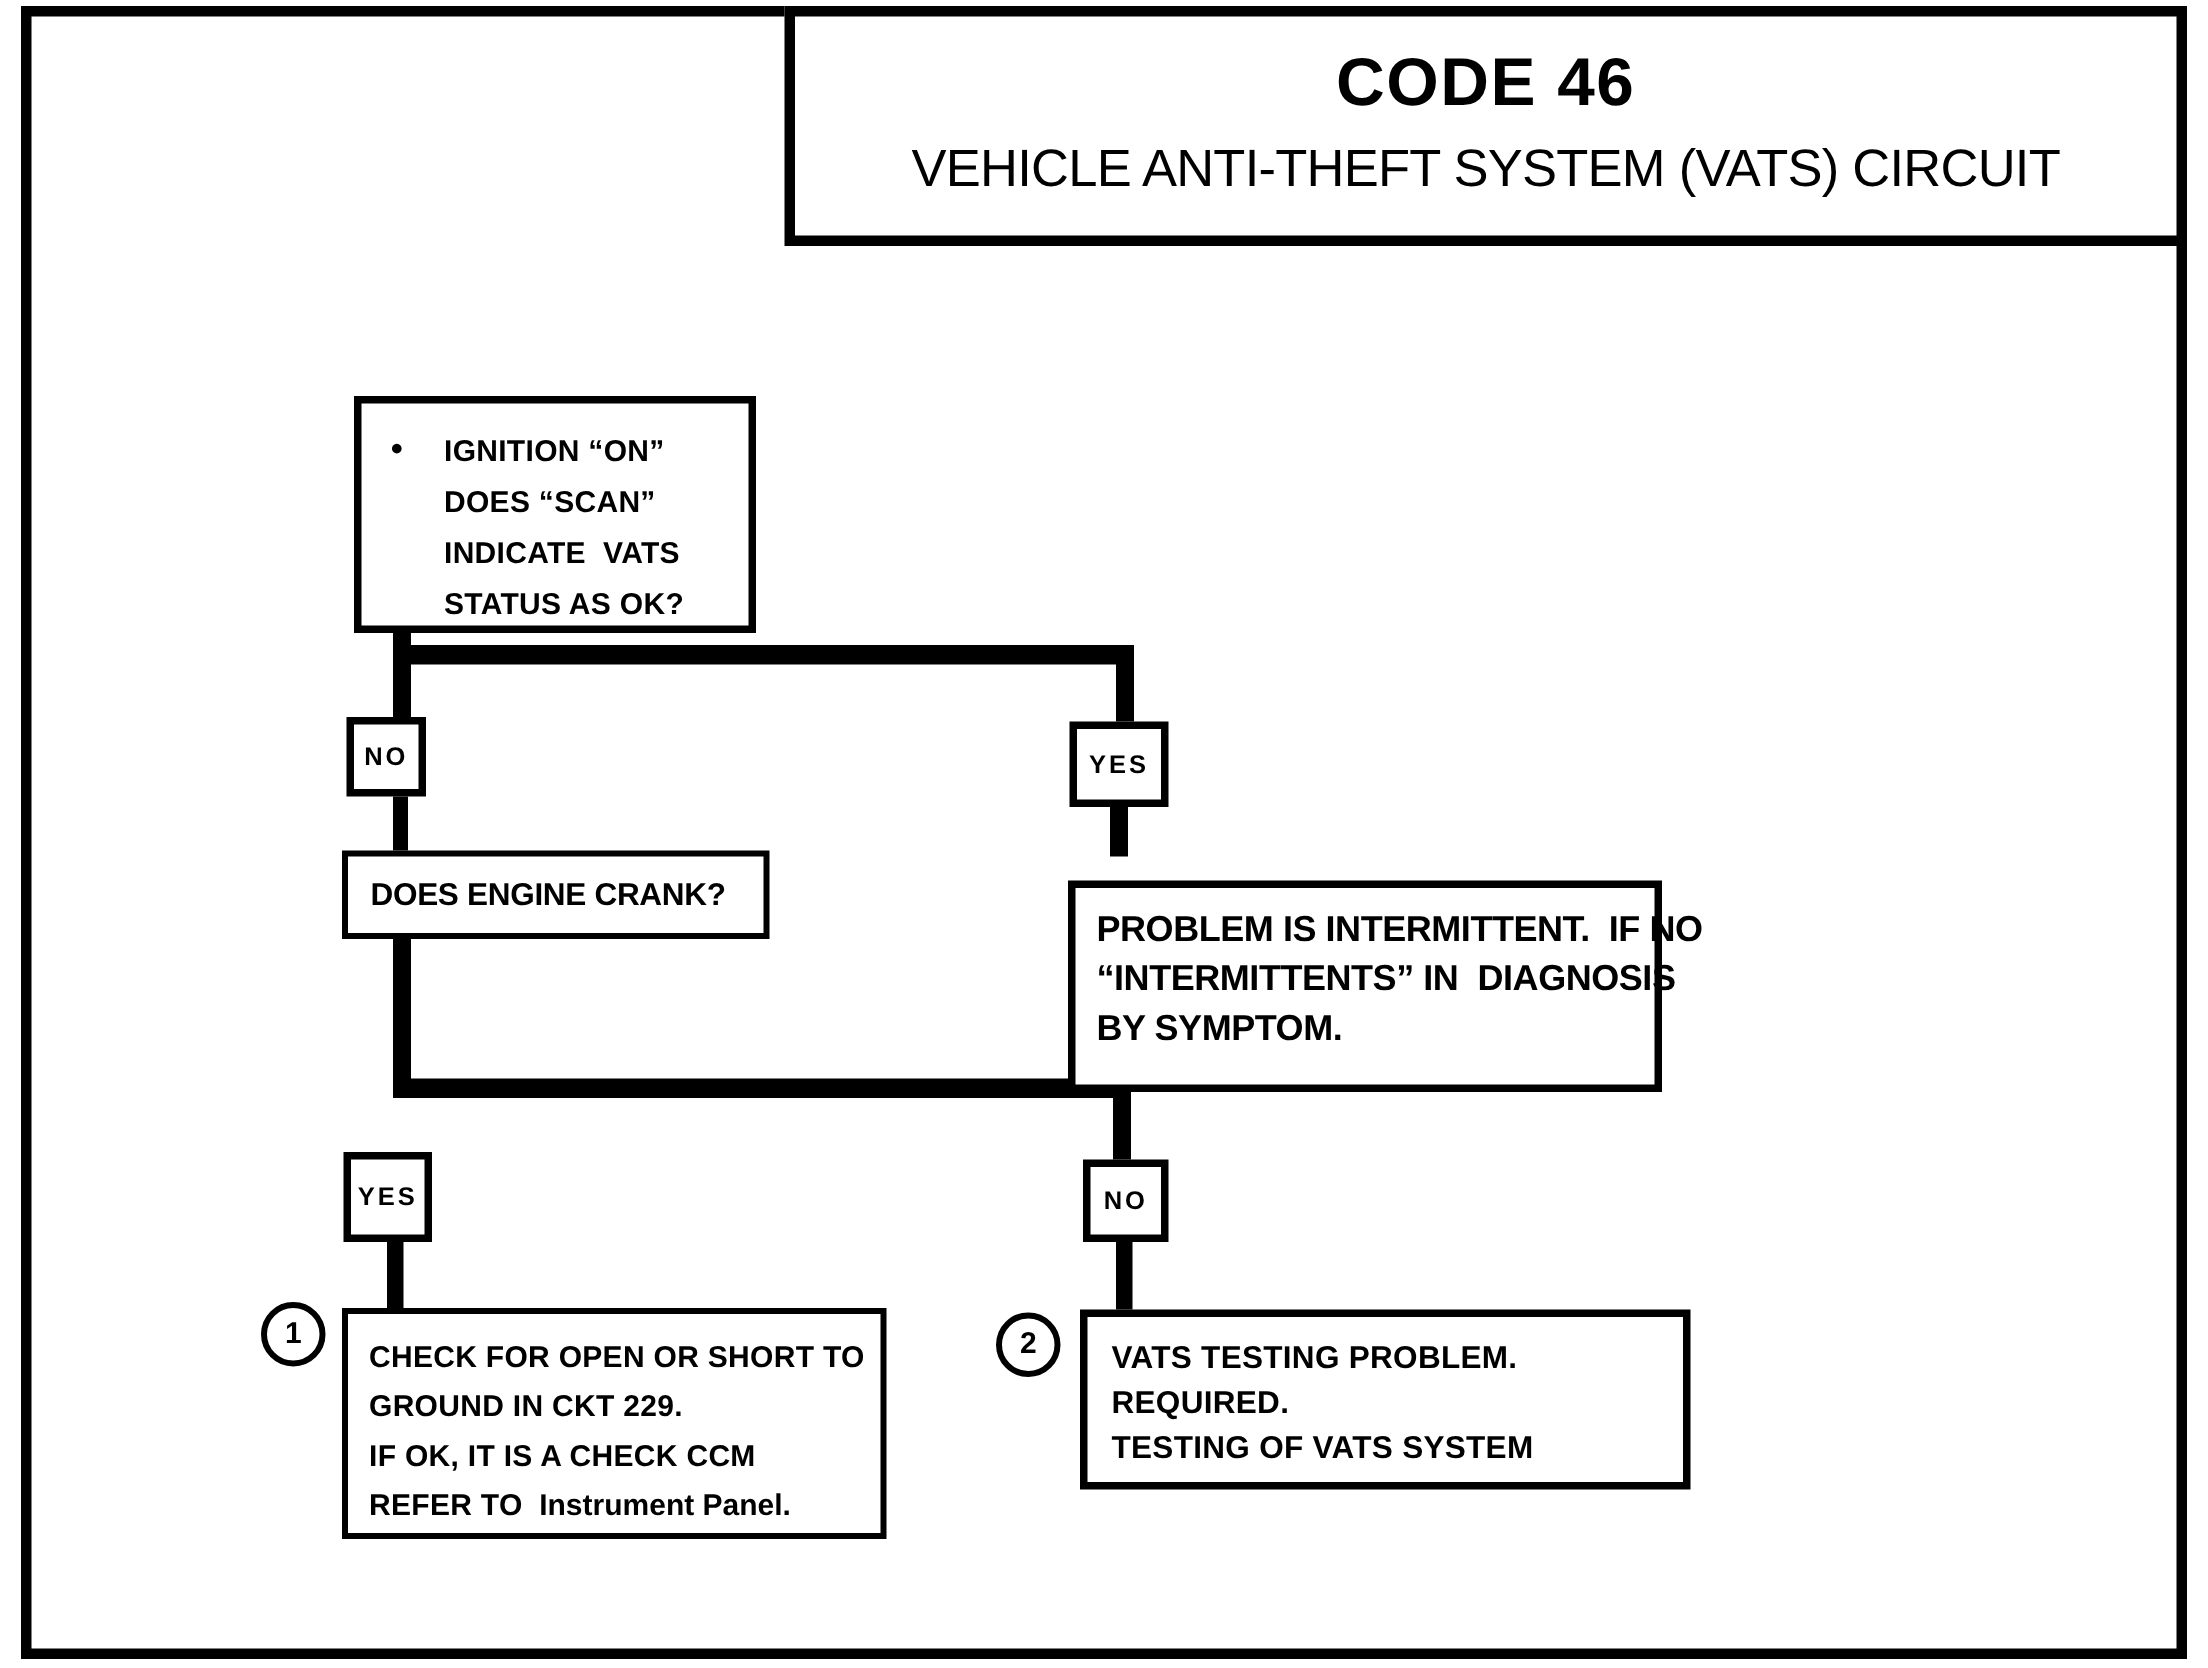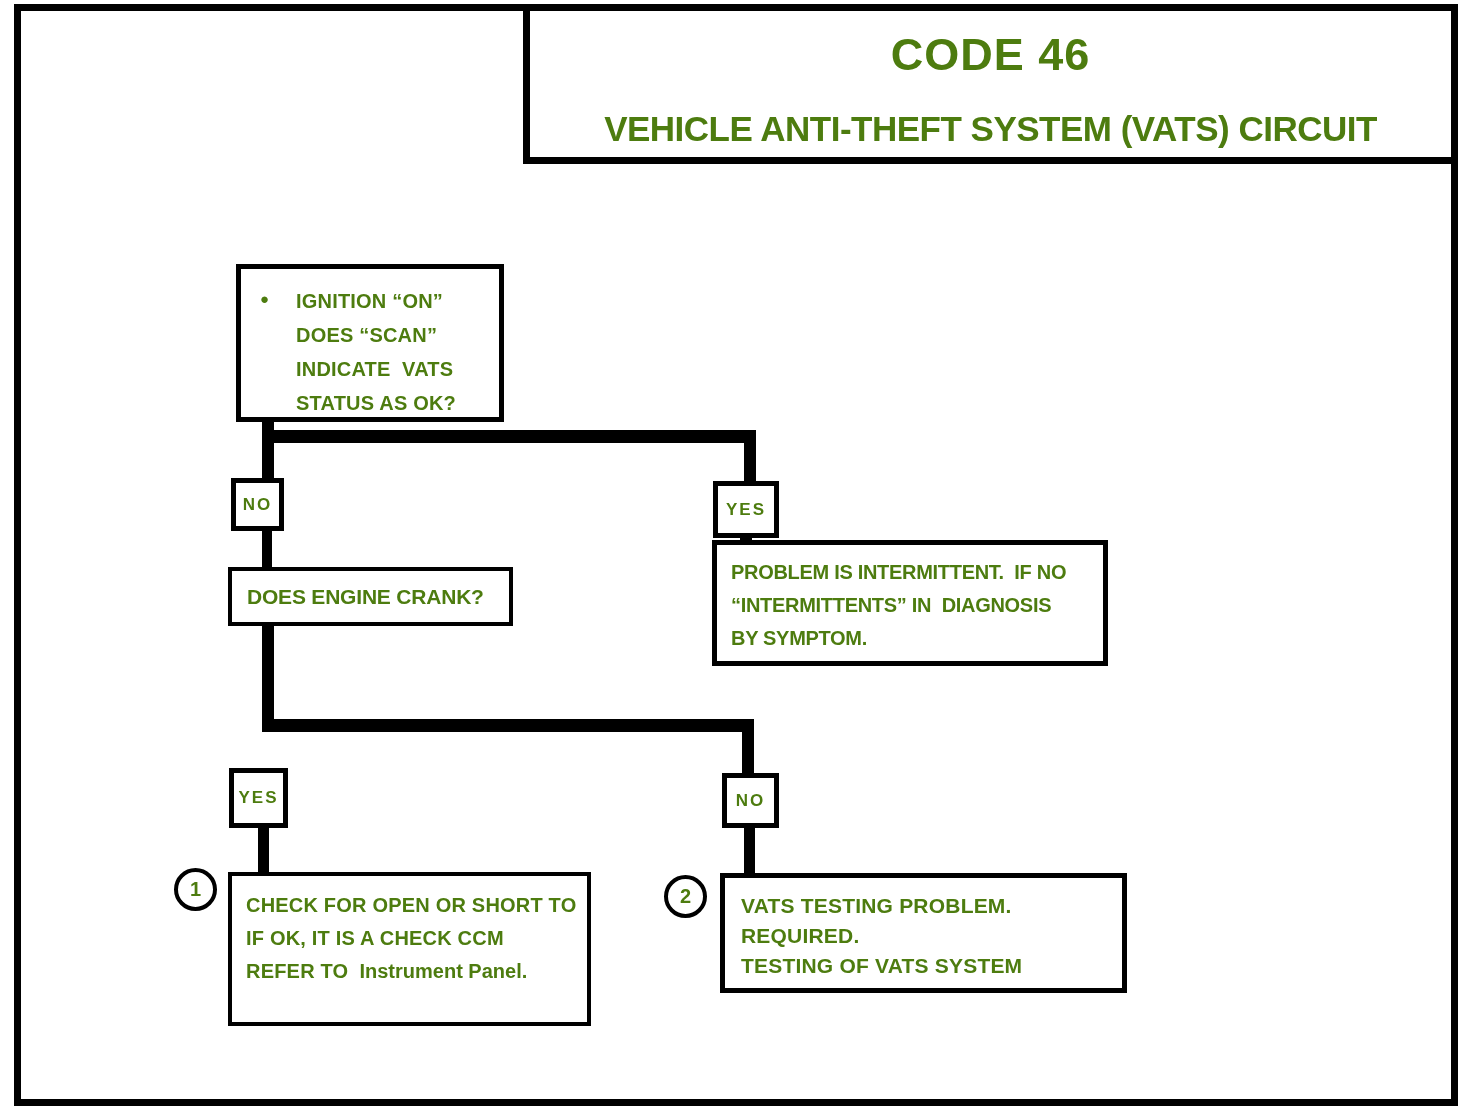--- a/index.html
+++ b/index.html
@@ -1,36 +1,36 @@
 <!DOCTYPE html>
 <html><head>
 <meta charset="utf-8">
 <style>
   html,body{margin:0;padding:0;background:#e8e8e8;}
   .page{
     position:relative;
     width:1472px;height:1112px;
     background:#ffffff;
     font-family:"Liberation Sans", sans-serif;
-    color:#4d7c0f;
+    color:#000000;
     overflow:hidden;
   }
   
   .frame{
     position:absolute;left:14px;top:4px;width:1444px;height:1102px;
     border:7px solid #000;box-sizing:border-box;
   }
   
   .titlebox{
     position:absolute;left:523px;top:4px;width:935px;height:160px;
     border:7px solid #000;box-sizing:border-box;background:#fff;
     text-align:center;
   }
   .title1{font-size:45px;font-weight:bold;letter-spacing:1px;margin-top:18px;}
-  .title2{font-size:35px;font-weight:bold;letter-spacing:-0.5px;margin-top:28px;}
+  .title2{font-size:35px;font-weight:normal;letter-spacing:-0.5px;margin-top:12px;}
 
   
   .node{
     position:absolute;background:#fff;border:5px solid #000;
     box-sizing:border-box;font-weight:bold;
   }
   .ln{white-space:pre;}
 
   
   .startbox{left:236px;top:264px;width:268px;height:158px;font-size:20px;letter-spacing:0.2px;}
@@ -47,22 +47,22 @@
   .yes2{left:229px;top:768px;width:59px;height:60px;}
   .no2{left:722px;top:773px;width:57px;height:55px;}
 
   
   .crankbox{
     left:228px;top:567px;width:285px;height:59px;border-width:4px;
     display:flex;align-items:center;padding-left:15px;font-size:21px;letter-spacing:-0.2px;
   }
 
   
-  .intbox{left:712px;top:540px;width:396px;height:126px;
-    padding:11px 0 0 14px;font-size:20px;line-height:33px;letter-spacing:-0.3px;}
+  .intbox{left:712px;top:587px;width:396px;height:141px;
+    padding:11px 0 0 14px;font-size:24px;line-height:33px;letter-spacing:-0.3px;}
 
   
   .act1{left:228px;top:872px;width:363px;height:154px;border-width:4px;
     padding:13px 0 0 14px;font-size:20px;line-height:33px;letter-spacing:0.2px;}
   .act1 .reg{font-weight:bold;letter-spacing:0;}
 
   
   .act2{left:720px;top:873px;width:407px;height:120px;
     padding:13px 0 0 16px;font-size:21px;line-height:30px;letter-spacing:0.2px;}
 
@@ -135,20 +135,21 @@
   </div>
 
   <div class="node lbl yes2">YES</div>
   <div class="node lbl no2">NO</div>
 
   <div class="circ circ1">1</div>
   <div class="circ circ2">2</div>
 
   <div class="node act1">
     <div class="ln">CHECK FOR OPEN OR SHORT TO</div>
+    <div class="ln">GROUND IN CKT 229.</div>
     <div class="ln">IF OK, IT IS A CHECK CCM</div>
     <div class="ln"><span>REFER TO</span><span class="reg">  Instrument Panel.</span></div>
   </div>
 
   <div class="node act2">
     <div class="ln">VATS TESTING PROBLEM.</div>
     <div class="ln">REQUIRED.</div>
     <div class="ln">TESTING OF VATS SYSTEM</div>
   </div>
 

